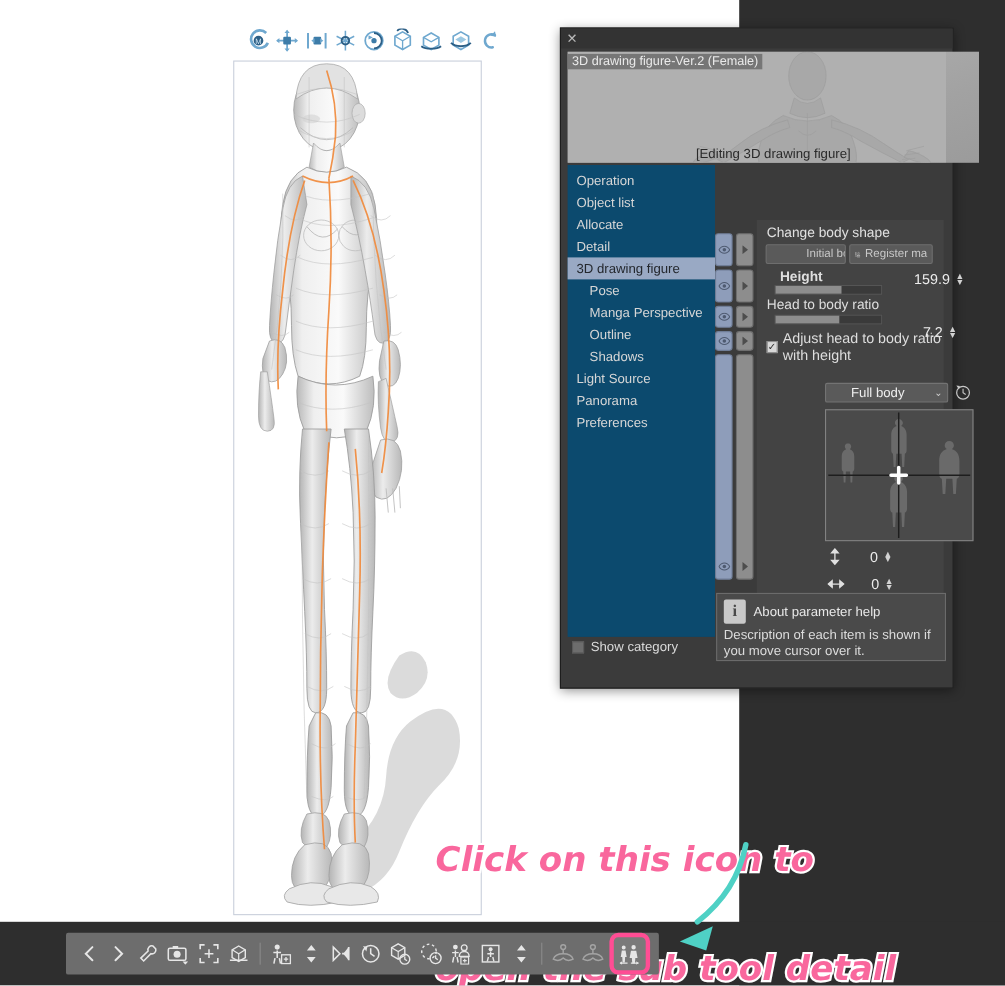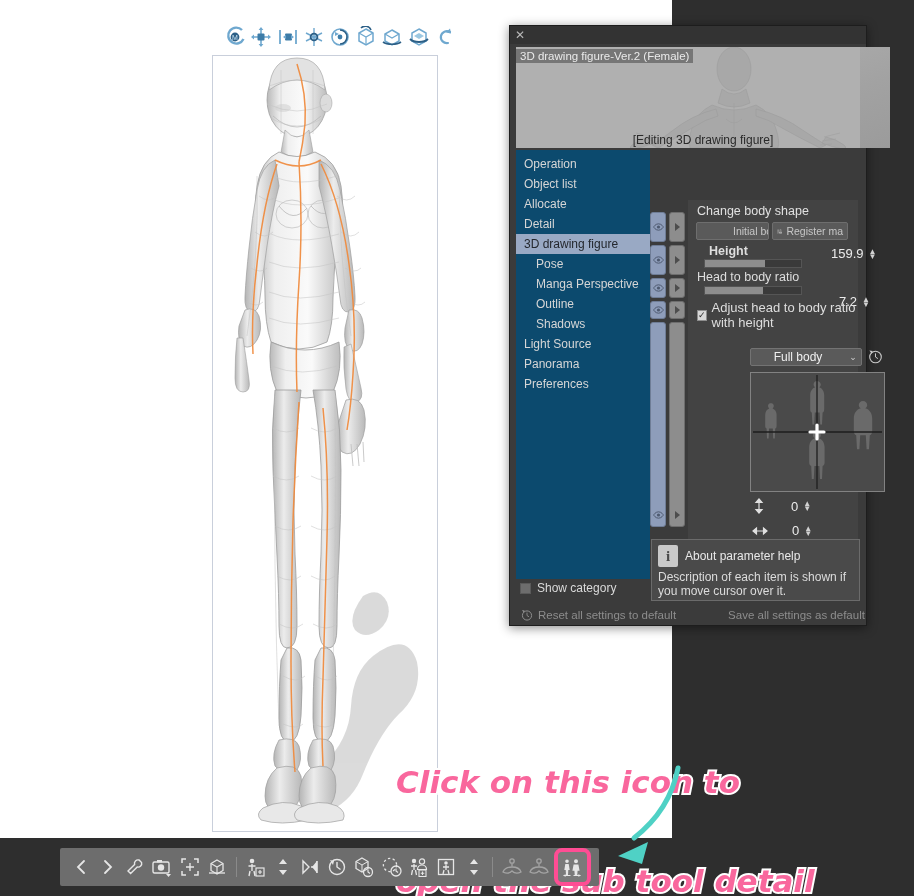--- a/index.html
+++ b/index.html
@@ -648,26 +648,13 @@
       <div id="info-title">About parameter help</div>
     </div>
     <div id="info-desc">Description of each item is shown if you move cursor over it.</div>
   </div>
 
   <div id="show-cat">
     <span class="chk off"></span>
     <span class="lbl">Show category</span>
   </div>
 
-  <div id="std-footer">
-    <div id="footer-reset">
-      <svg width="12" height="12" viewBox="0 0 12 12">
-          <circle cx="6" cy="6.5" r="4.6" fill="none" stroke="#8d8d8d" stroke-width="1"></circle>
-          <path d="M6 3.6v2.9l2 1.3" stroke="#8d8d8d" stroke-width=".9" fill="none"></path>
-          <path d="M1 1l2.6.6-.7 2.5z" fill="#8d8d8d"></path>
-        </svg>
-      <span>Reset all settings to default</span>
-    </div>
-    <div id="footer-save">
-      <span>Save all settings as default</span>
-    </div>
-  </div>
 </div>
 
 </body></html>

